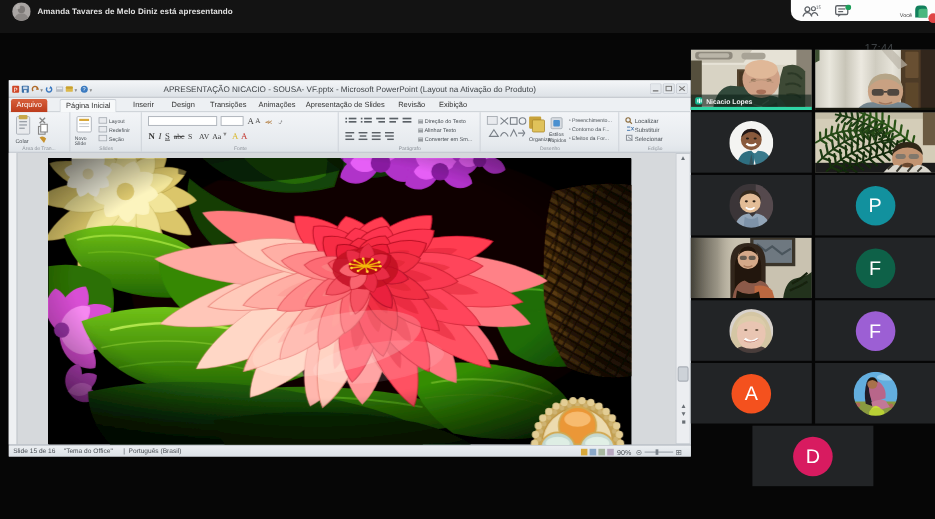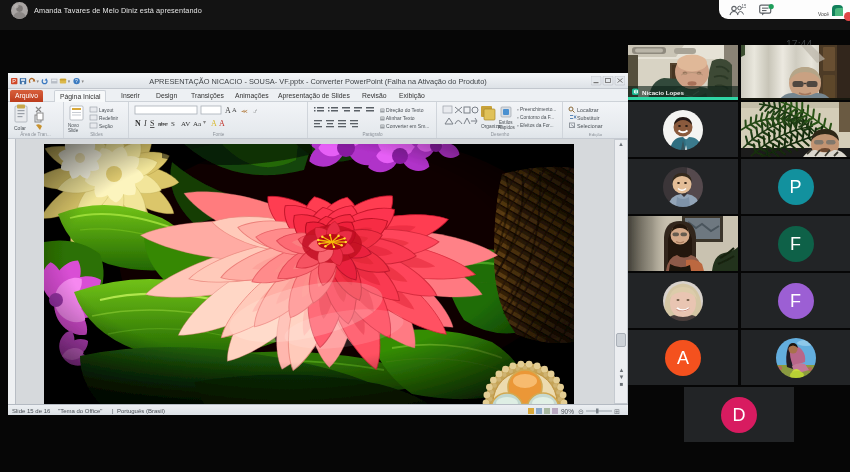--- a/index.html
+++ b/index.html
@@ -1,20 +1,20 @@
 <!DOCTYPE html>
 <html><head><meta charset="utf-8">
 <style>
 * { margin:0; padding:0; box-sizing:border-box; }
 html,body { width:850px; height:472px; background:#060606; overflow:hidden;
   font-family:"Liberation Sans", sans-serif; }
 .abs { position:absolute; }
 #page { position:relative; width:850px; height:472px; }
 
-#topbar { position:absolute; left:0; top:0; width:850px; height:30px; background:#131313; }
+#topbar { position:absolute; left:0; top:0; width:850px; height:30px; background:#131313;font-weight:bold; }
 #tb-av { position:absolute; left:11px; top:2px; width:17px; height:17px; }
 #tb-txt { position:absolute; left:34px; top:6px; font-size:7.3px; color:#e2e2e2; letter-spacing:0.1px; }
 
 #pill { position:absolute; left:719px; top:0; width:139px; height:19px; background:#fdfdfd; border-bottom-left-radius:9px; }
 #pill .ic { position:absolute; top:4px; }
 #time { position:absolute; left:67px; top:3.5px; font-size:10.5px; color:#3c4043;margin-top:34px; }
 #voce { position:absolute; left:99px; top:11px; font-size:5px; color:#444; }
 #gq { position:absolute; left:112px; top:4px; width:13px; height:13px; }
 #reddot { position:absolute; left:125px; top:12px; width:9px; height:9px; border-radius:50%; background:#e04646; }
 
@@ -74,21 +74,21 @@
           <path d="M44,1 l1,3 -3,0.5 z" fill="#3a78c0"></path>
         <rect x="50" y="2" width="8" height="6" fill="#b8bec6"></rect>
           <rect x="51" y="3" width="6" height="2" fill="#e8ecf0"></rect>
         <rect x="61" y="2" width="8" height="6" rx="1" fill="#dcb84a"></rect>
           <rect x="61" y="2" width="8" height="2.4" rx="1" fill="#c8a02e"></rect>
         <text x="71" y="8" font-size="6" fill="#888">▾</text>
         <circle cx="82" cy="5" r="4" fill="#3a7ac0"></circle>
           <text x="80" y="7.6" font-size="6.4" fill="#fff" font-family="Liberation Sans">?</text>
         <text x="88" y="8" font-size="6" fill="#888">▾</text>
       </svg>
-      <div id="ttl-txt">APRESENTAÇÃO NICACIO - SOUSA- VF.pptx - Converter PowerPoint (Falha na Ativação do Produto)</div>
+      <div id="ttl-txt">APRESENTAÇÃO NICACIO - SOUSA- VF.pptx - Microsoft PowerPoint (Layout na Ativação do Produto)</div>
       <svg class="abs" style="right:3px;top:3px" width="34" height="10" viewBox="0 0 34 10">
         <rect x="0" y="0" width="10" height="9" rx="1" fill="#e4e8ec" stroke="#b8bec6" stroke-width="0.6"></rect>
           <rect x="2.5" y="6" width="5" height="1.2" fill="#777"></rect>
         <rect x="12" y="0" width="10" height="9" rx="1" fill="#e4e8ec" stroke="#b8bec6" stroke-width="0.6"></rect>
           <rect x="14.5" y="2.5" width="5" height="4" fill="none" stroke="#777" stroke-width="0.9"></rect>
         <rect x="24" y="0" width="10" height="9" rx="1" fill="#e4e8ec" stroke="#b8bec6" stroke-width="0.6"></rect>
           <path d="M26.5,2.5 l5,4 m0,-4 l-5,4" stroke="#777" stroke-width="1"></path>
       </svg>
     </div>
     <div id="tabs">

